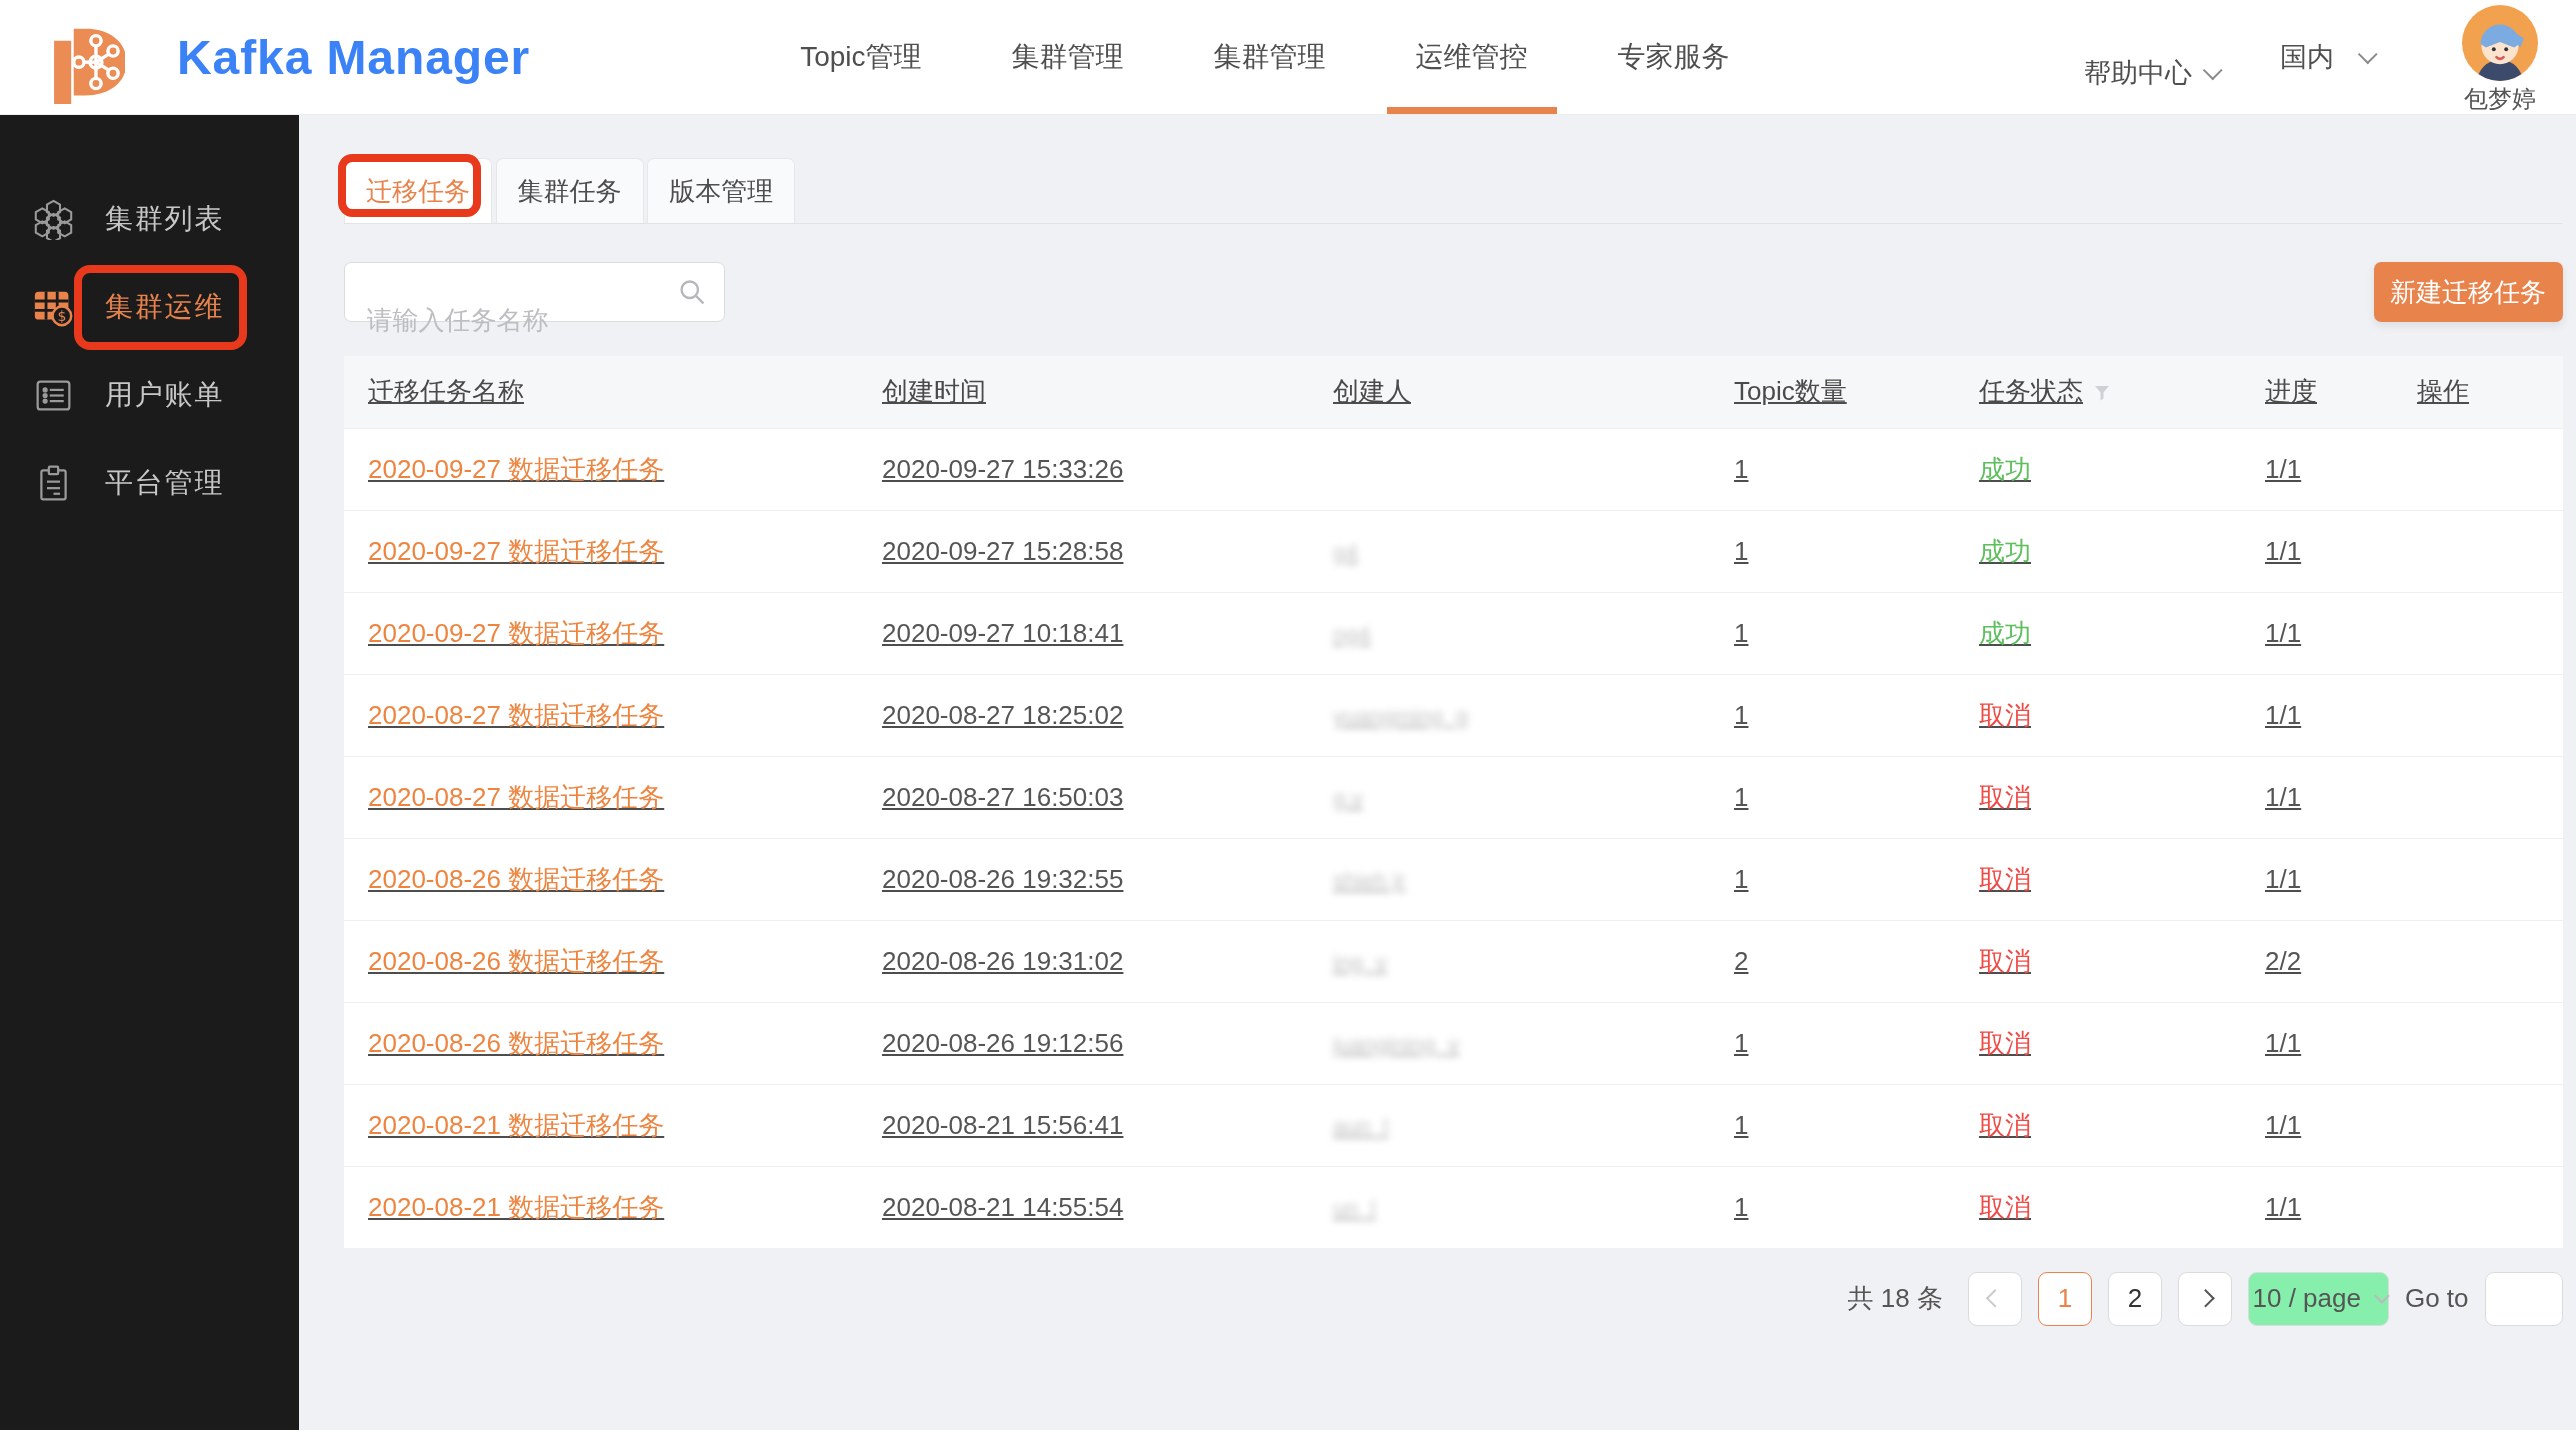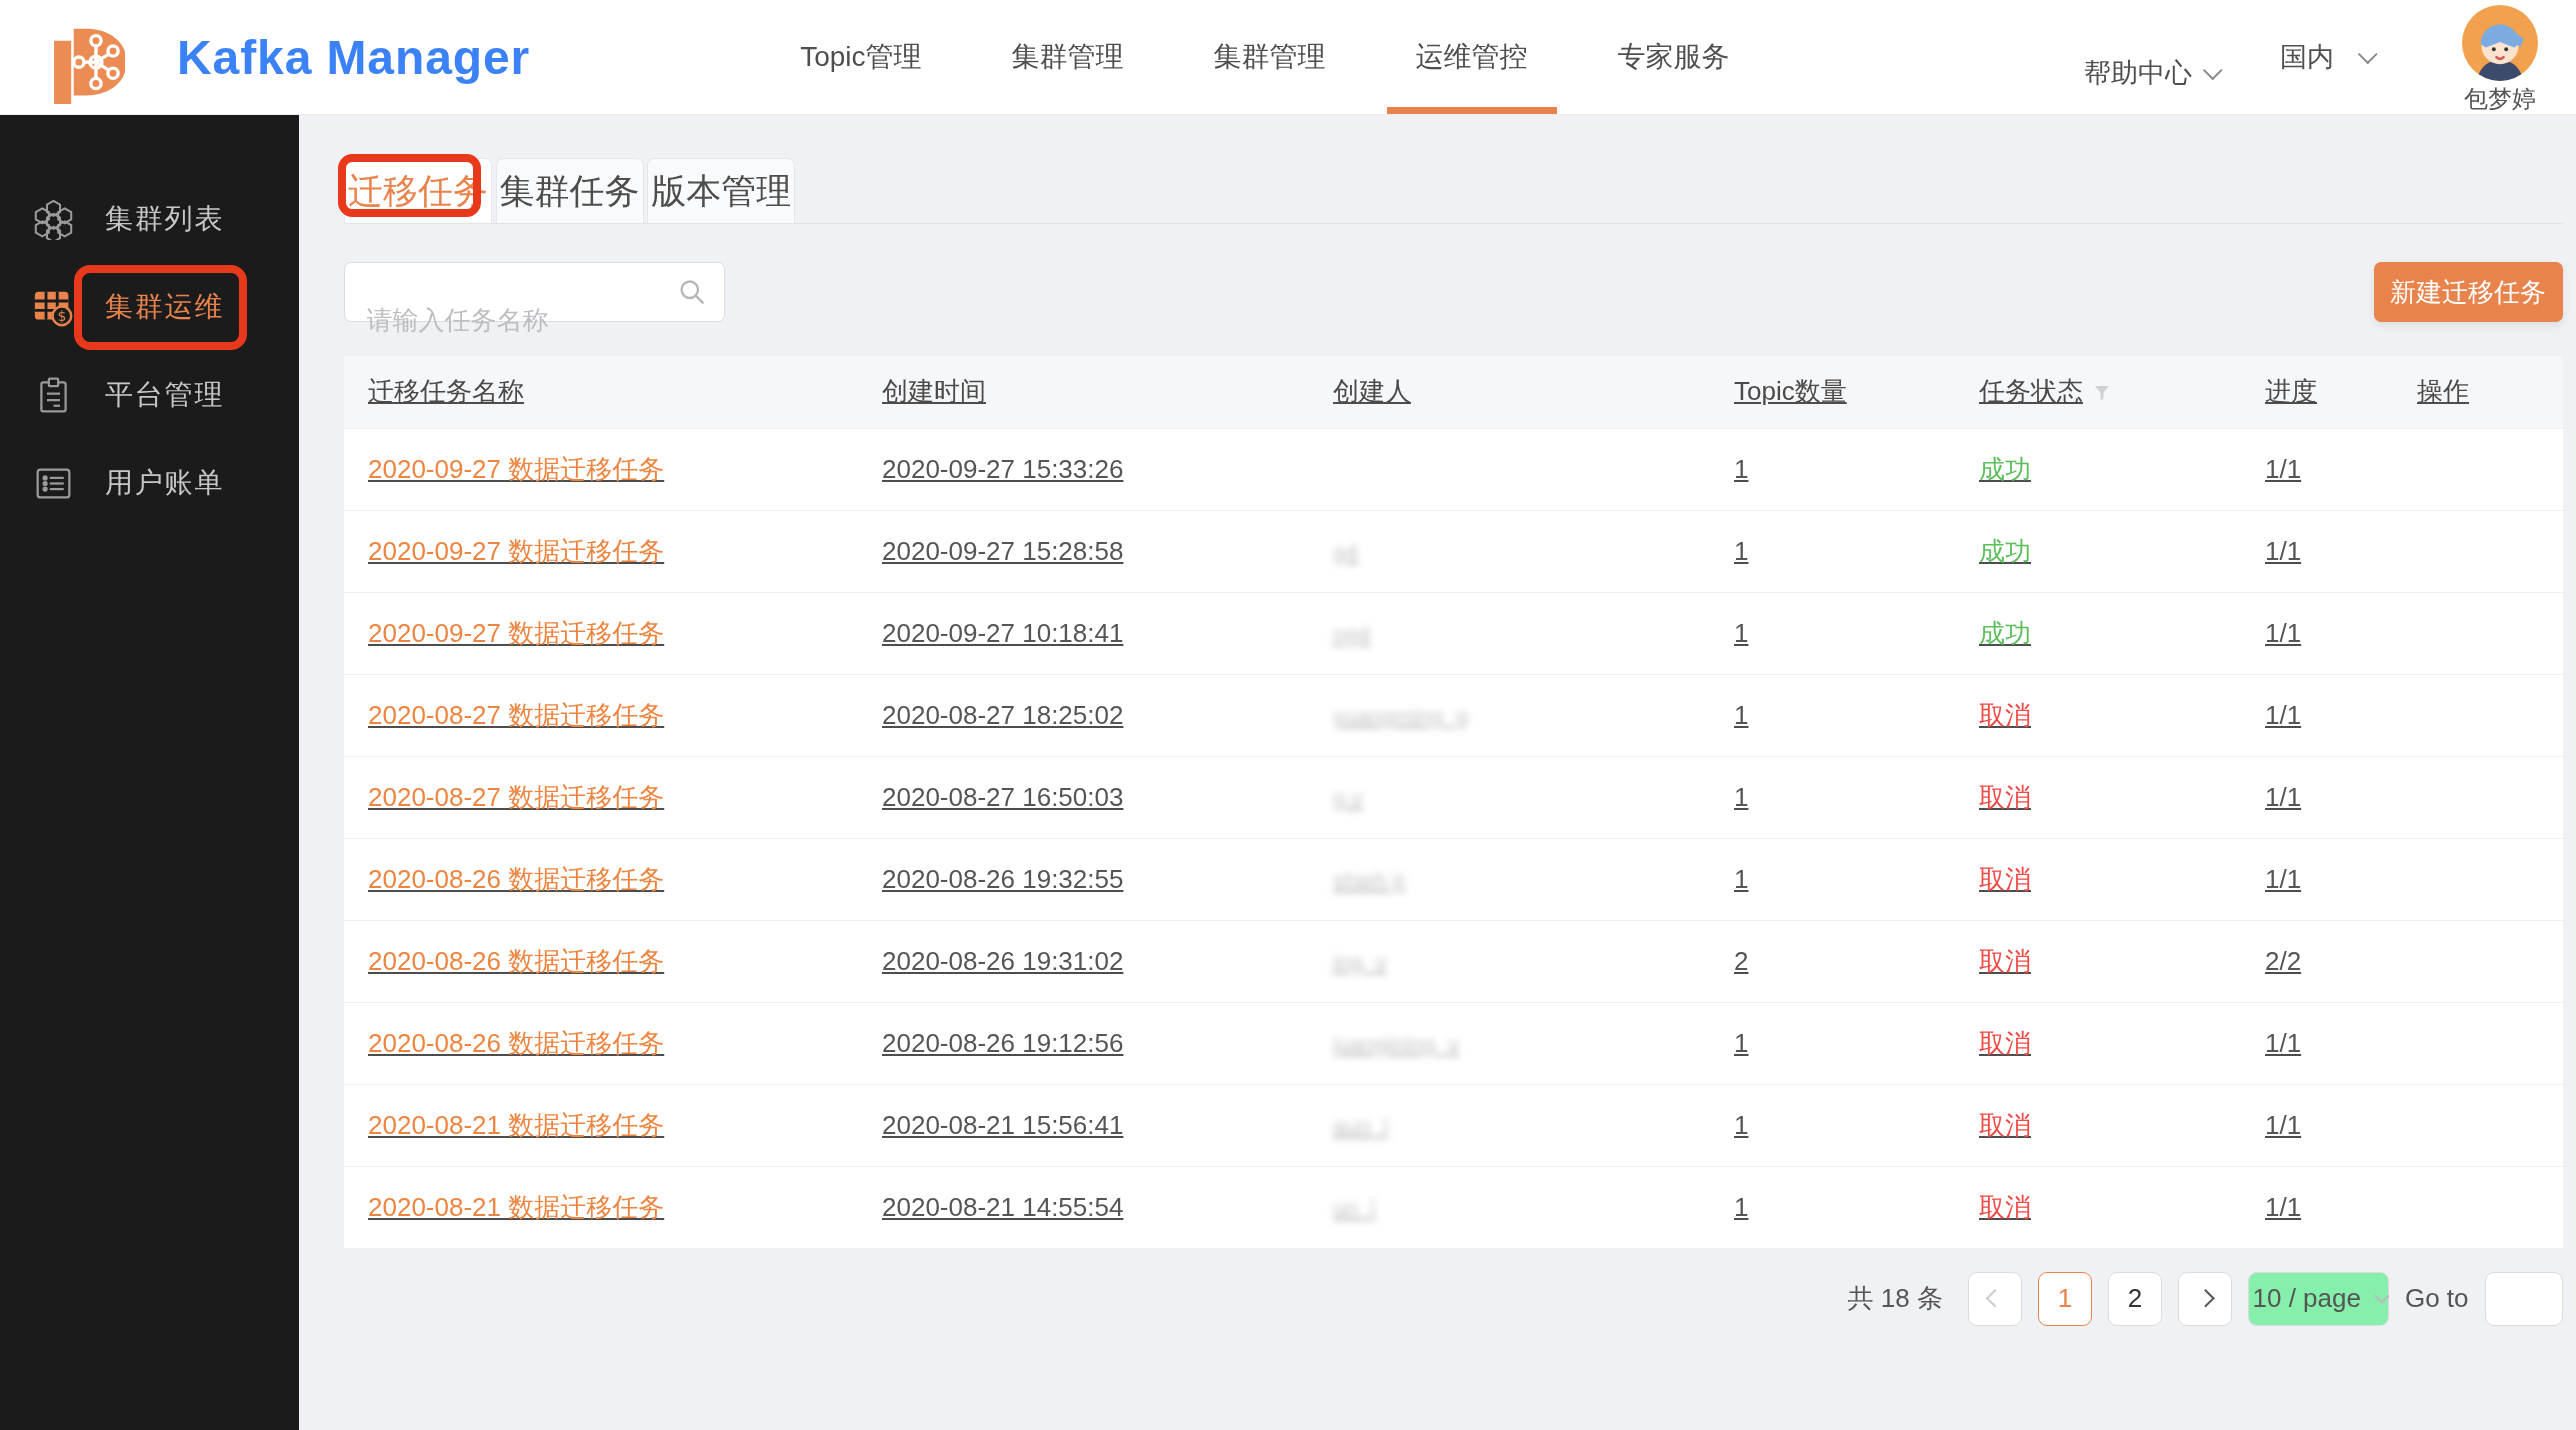--- a/index.html
+++ b/index.html
@@ -32,21 +32,21 @@
   .side-item.active .side-label { color:#E8834C; }
   .annot-side { position:absolute; left:74px; top:1.8px; width:173px; height:85px;
     border:8px solid #E8391D; border-radius:16px; pointer-events:none; }
 
   
   .main { position:absolute; left:299px; top:115px; right:0; bottom:0; padding:43px 13.5px 0 45px; }
 
   .tabs { position:relative; display:flex; border-bottom:1.8px solid #e2e3e5; }
   .tab { position:relative; width:148px; height:65px; margin-right:3.6px; display:flex; align-items:center; justify-content:center;
     background:#f9fafb; border:1.8px solid #e6e7e9; border-bottom:none; border-radius:7.2px 7.2px 0 0;
-    font-size:35px; color:#4d4d4d; cursor:pointer; }
+    font-size:26px; color:#4d4d4d; cursor:pointer; }
   .tab.active { background:#fff; color:#E8834C; }
   .annot-tab { position:absolute; left:-7.2px; top:-5.4px; width:143px; height:63px;
     border:8px solid #E8391D; border-radius:14.4px; pointer-events:none; }
 
   .toolbar { margin-top:38px; display:flex; align-items:center; }
   .search-box { position:relative; width:381px; height:60px; background:#fff; border:1.8px solid #dadcde; border-radius:7.2px; }
   .search-box input { width:100%; height:100%; border:none; outline:none; background:transparent;
     font-size:26px; color:#15803d; padding:0 63px 0 21.6px; font-family:Liberation Sans, sans-serif;margin-top:28px; }
   .search-box input::placeholder { color:#bcbec1; }
   .search-icon { position:absolute; right:16px; top:14.4px; }
@@ -187,42 +187,42 @@
         </g>
       <circle cx="31" cy="31" r="10" fill="#1b1b1b" stroke="#E8834C" stroke-width="2.6"></circle>
       <text x="31" y="37" text-anchor="middle" font-size="15" fill="#E8834C" font-family="DejaVu Sans, sans-serif">$</text>
     </svg>
     <span class="side-label">集群运维</span>
     <i class="annot-side"></i>
   </div>
 
   <div class="side-item">
     <svg class="icon" viewBox="0 0 44 44" fill="none" stroke="#9a9a9a" stroke-width="2.4">
-      <rect x="9" y="8" width="26" height="31" rx="2"></rect>
-      <rect x="17" y="4" width="10" height="8" rx="1" fill="#1b1b1b"></rect>
-      <line x1="15" y1="20" x2="29" y2="20"></line>
-        <line x1="15" y1="27" x2="29" y2="27"></line>
-        <line x1="22" y1="33" x2="29" y2="33"></line>
-    </svg>
-    <span class="side-label">平台管理</span>
-  </div>
-
-  <div class="side-item">
-    <svg class="icon" viewBox="0 0 44 44" fill="none" stroke="#9a9a9a" stroke-width="2.4">
       <rect x="5" y="7" width="34" height="30" rx="3"></rect>
       <g>
           <circle cx="13" cy="16" r="1.6" fill="#9a9a9a"></circle>
           <line x1="18" y1="16" x2="33" y2="16"></line>
          <circle cx="13" cy="22" r="1.6" fill="#9a9a9a"></circle>
           <line x1="18" y1="22" x2="33" y2="22"></line>
          <circle cx="13" cy="28" r="1.6" fill="#9a9a9a"></circle>
           <line x1="18" y1="28" x2="33" y2="28"></line>
         </g>
     </svg>
     <span class="side-label">用户账单</span>
+  </div>
+
+  <div class="side-item">
+    <svg class="icon" viewBox="0 0 44 44" fill="none" stroke="#9a9a9a" stroke-width="2.4">
+      <rect x="9" y="8" width="26" height="31" rx="2"></rect>
+      <rect x="17" y="4" width="10" height="8" rx="1" fill="#1b1b1b"></rect>
+      <line x1="15" y1="20" x2="29" y2="20"></line>
+        <line x1="15" y1="27" x2="29" y2="27"></line>
+        <line x1="22" y1="33" x2="29" y2="33"></line>
+    </svg>
+    <span class="side-label">平台管理</span>
   </div>
 </aside>
 
 <main class="main">
 
   <div class="tabs">
     <div class="tab active">
       <span>迁移任务</span>
       <i class="annot-tab"></i>
     </div>

